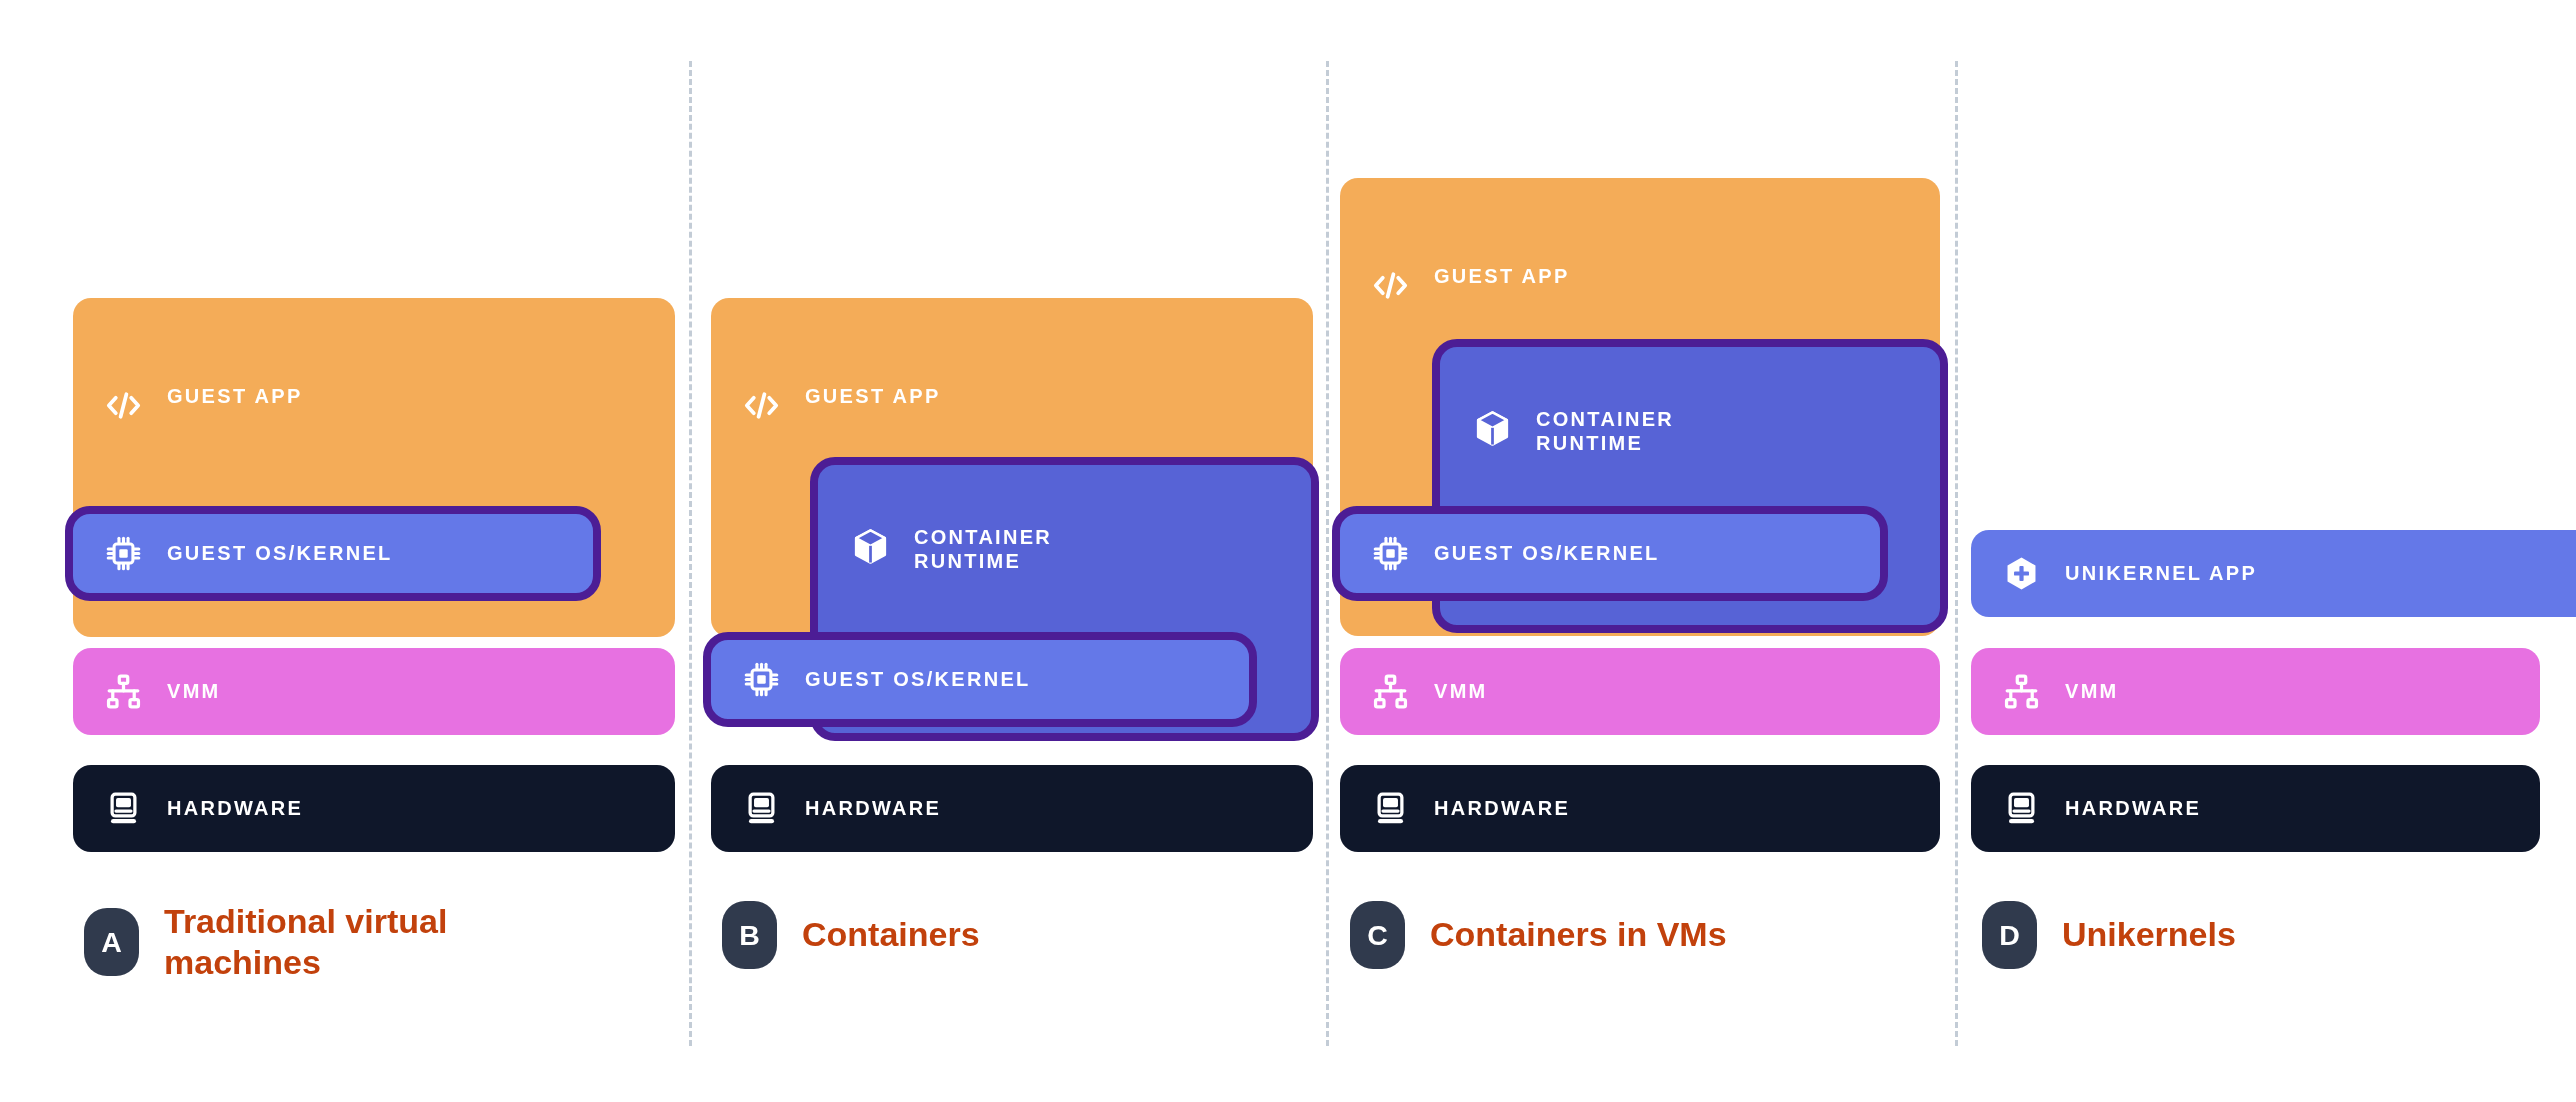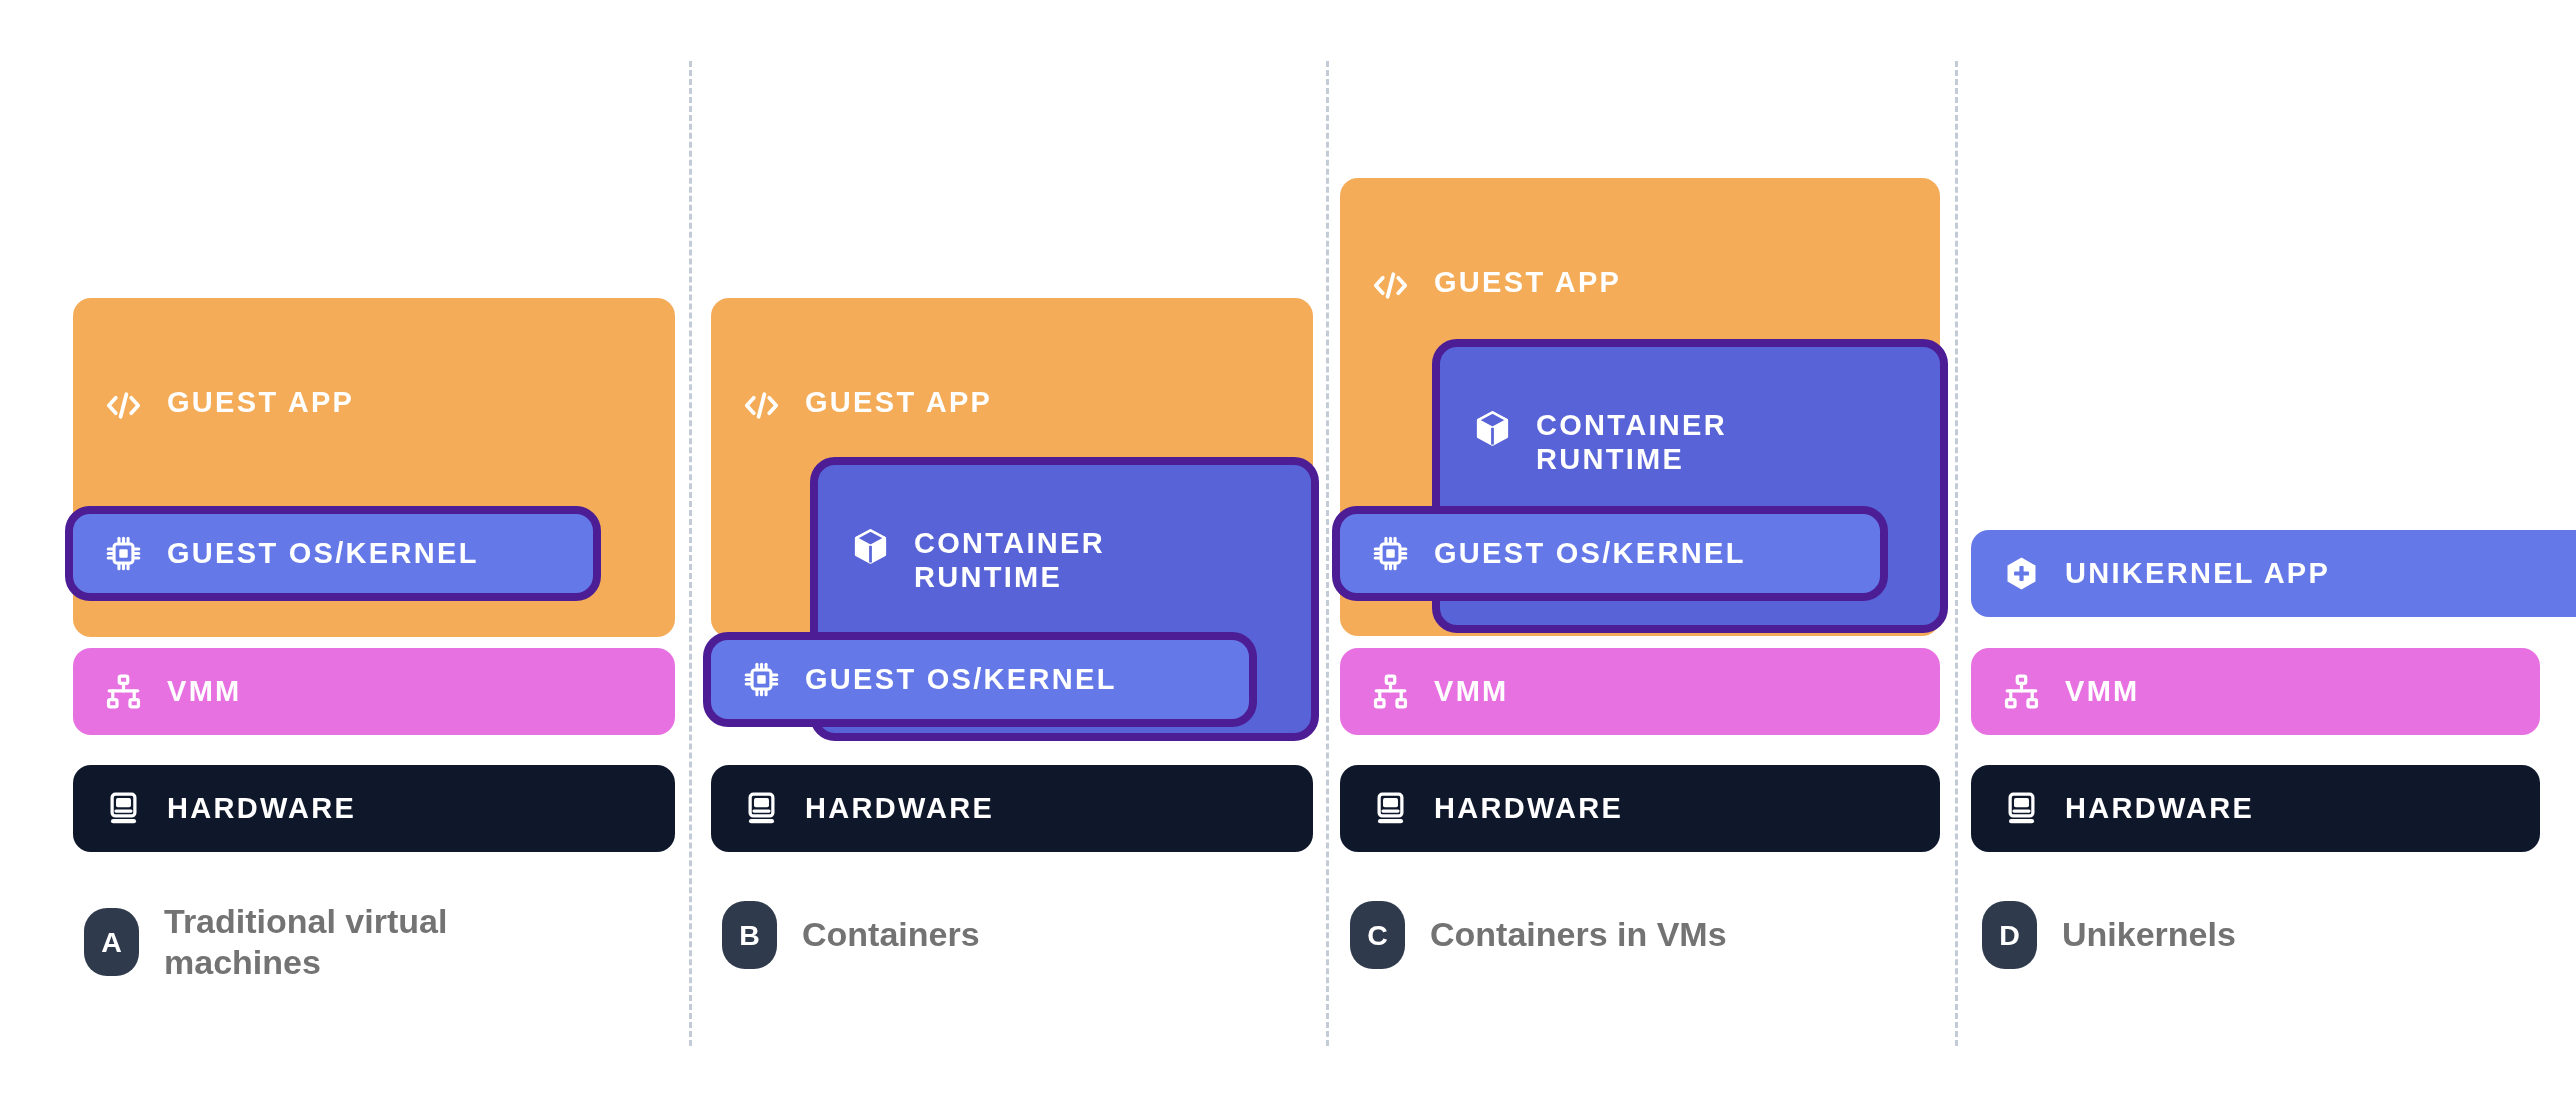--- a/index.html
+++ b/index.html
@@ -50,21 +50,21 @@
     height: 41px;
     display: flex;
     align-items: center;
     justify-content: center;
     margin-right: 23px;
   }
   .box .ico svg { display:block; }
   .box .lbl {
     font-family: "Liberation Sans", sans-serif;
     font-weight: bold;
-    font-size: 29px;
+    font-size: 20px;
     letter-spacing: 2.3px;
     line-height: 1.18;
     white-space: pre-line;
     text-transform: uppercase;
   }
 
   .c-orange { background: #f4ac58; }
   .c-blue   { background: #6478e8; }
   .c-indigo { background: #5763d6; }
   .c-pink   { background: #e771e1; }
@@ -89,21 +89,21 @@
     font-family: "Liberation Sans", sans-serif;
     font-weight: bold;
     font-size: 28.5px;
     margin-right: 25px;
   }
   .caption .ctext {
     font-family: "Liberation Sans", sans-serif;
     font-weight: bold;
     font-size: 34px;
     line-height: 1.22;
-    color: #737373;
+    color: #c2410c;
     white-space: pre-line;
   }
 </style>
 </head>
 <body>
 
 <div id="stage">
 
   <div class="divider" style="left:689px;"></div>
   <div class="divider" style="left:1326px;"></div>

